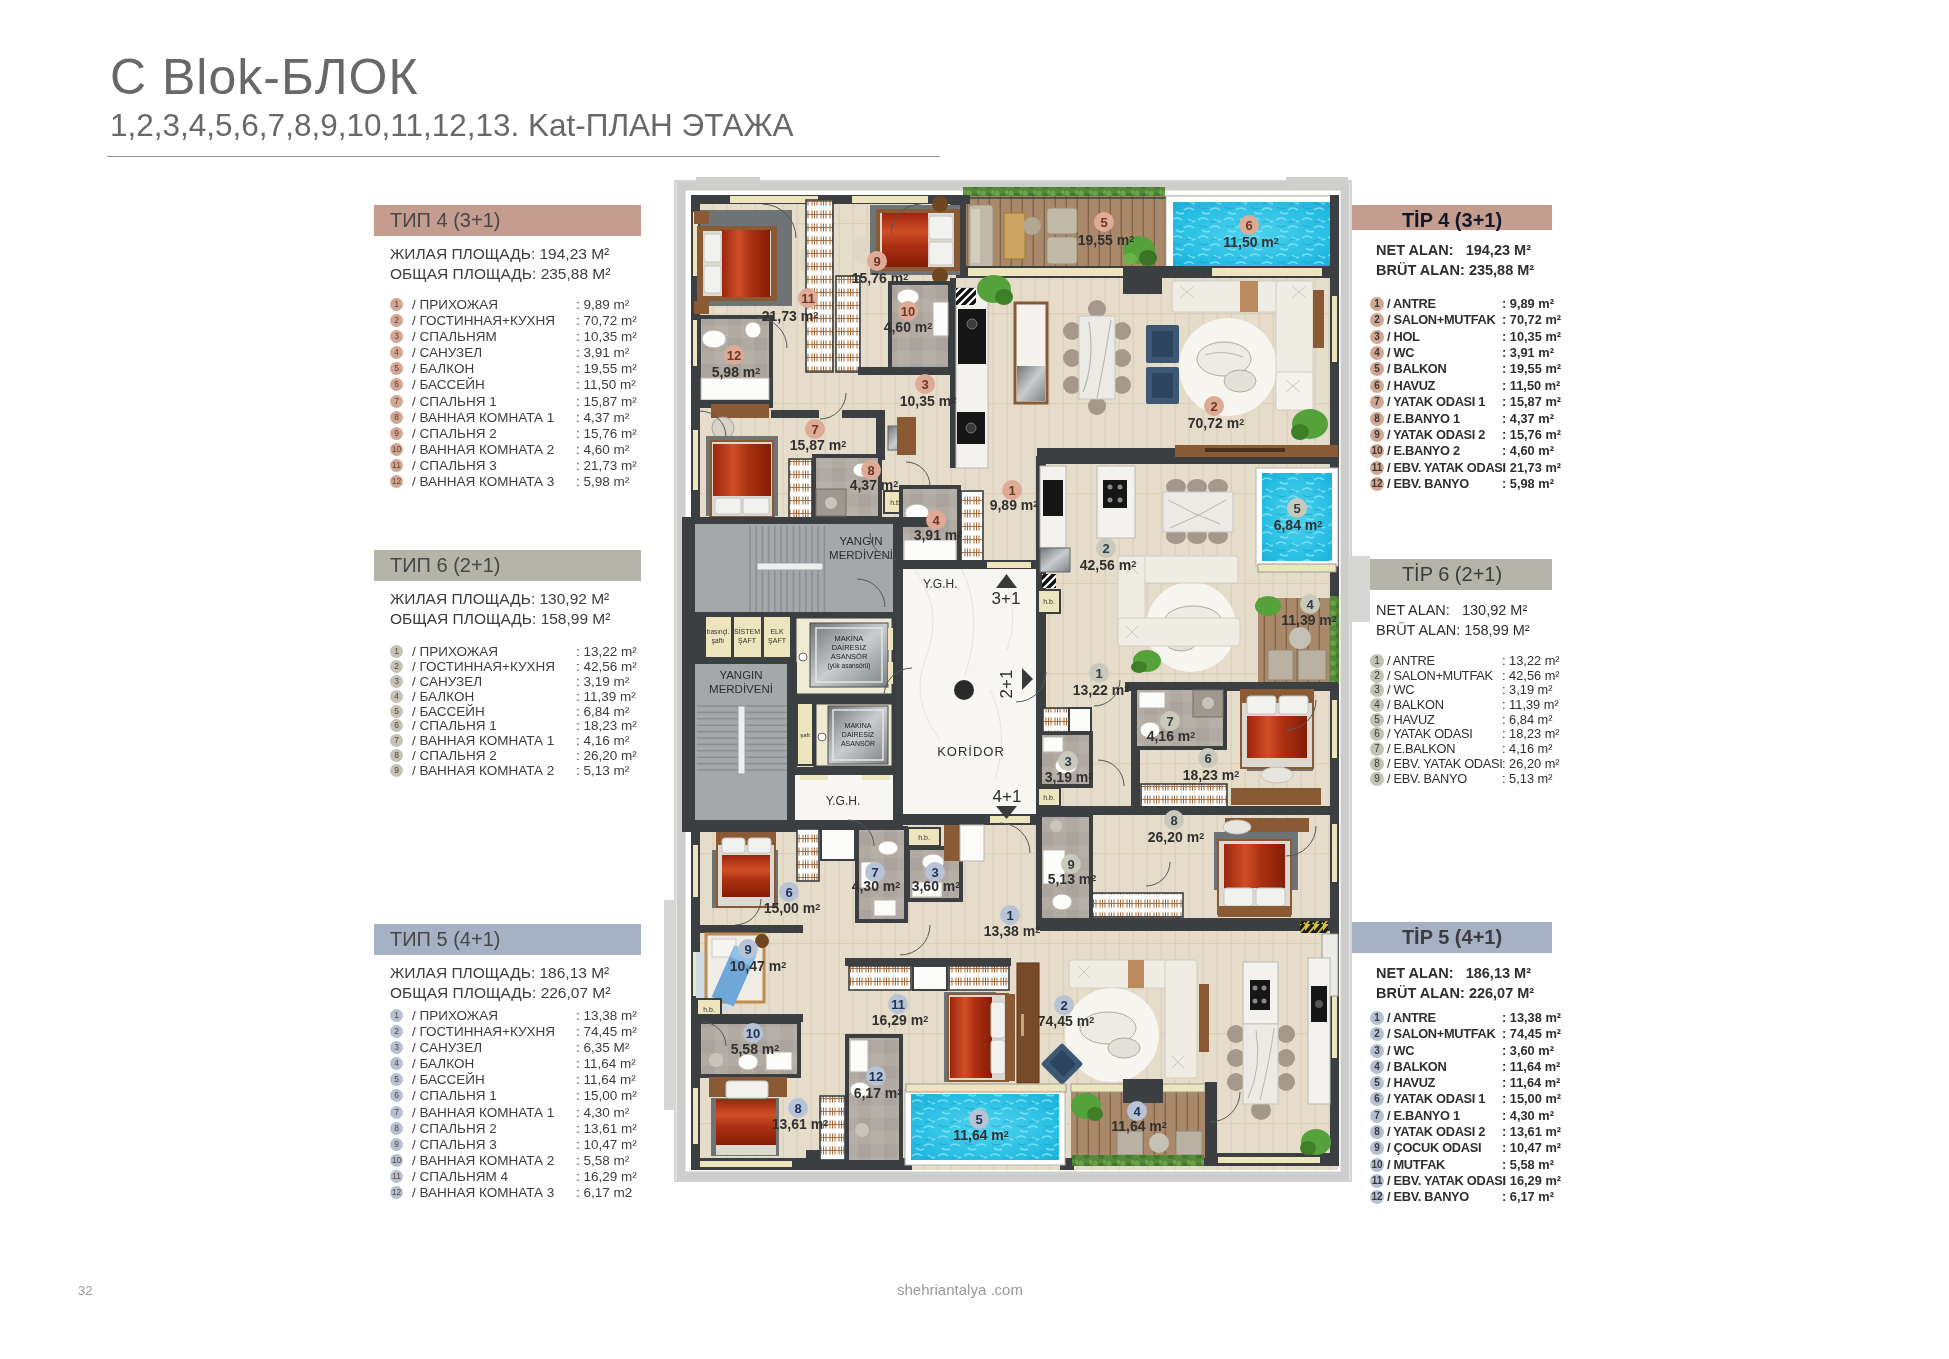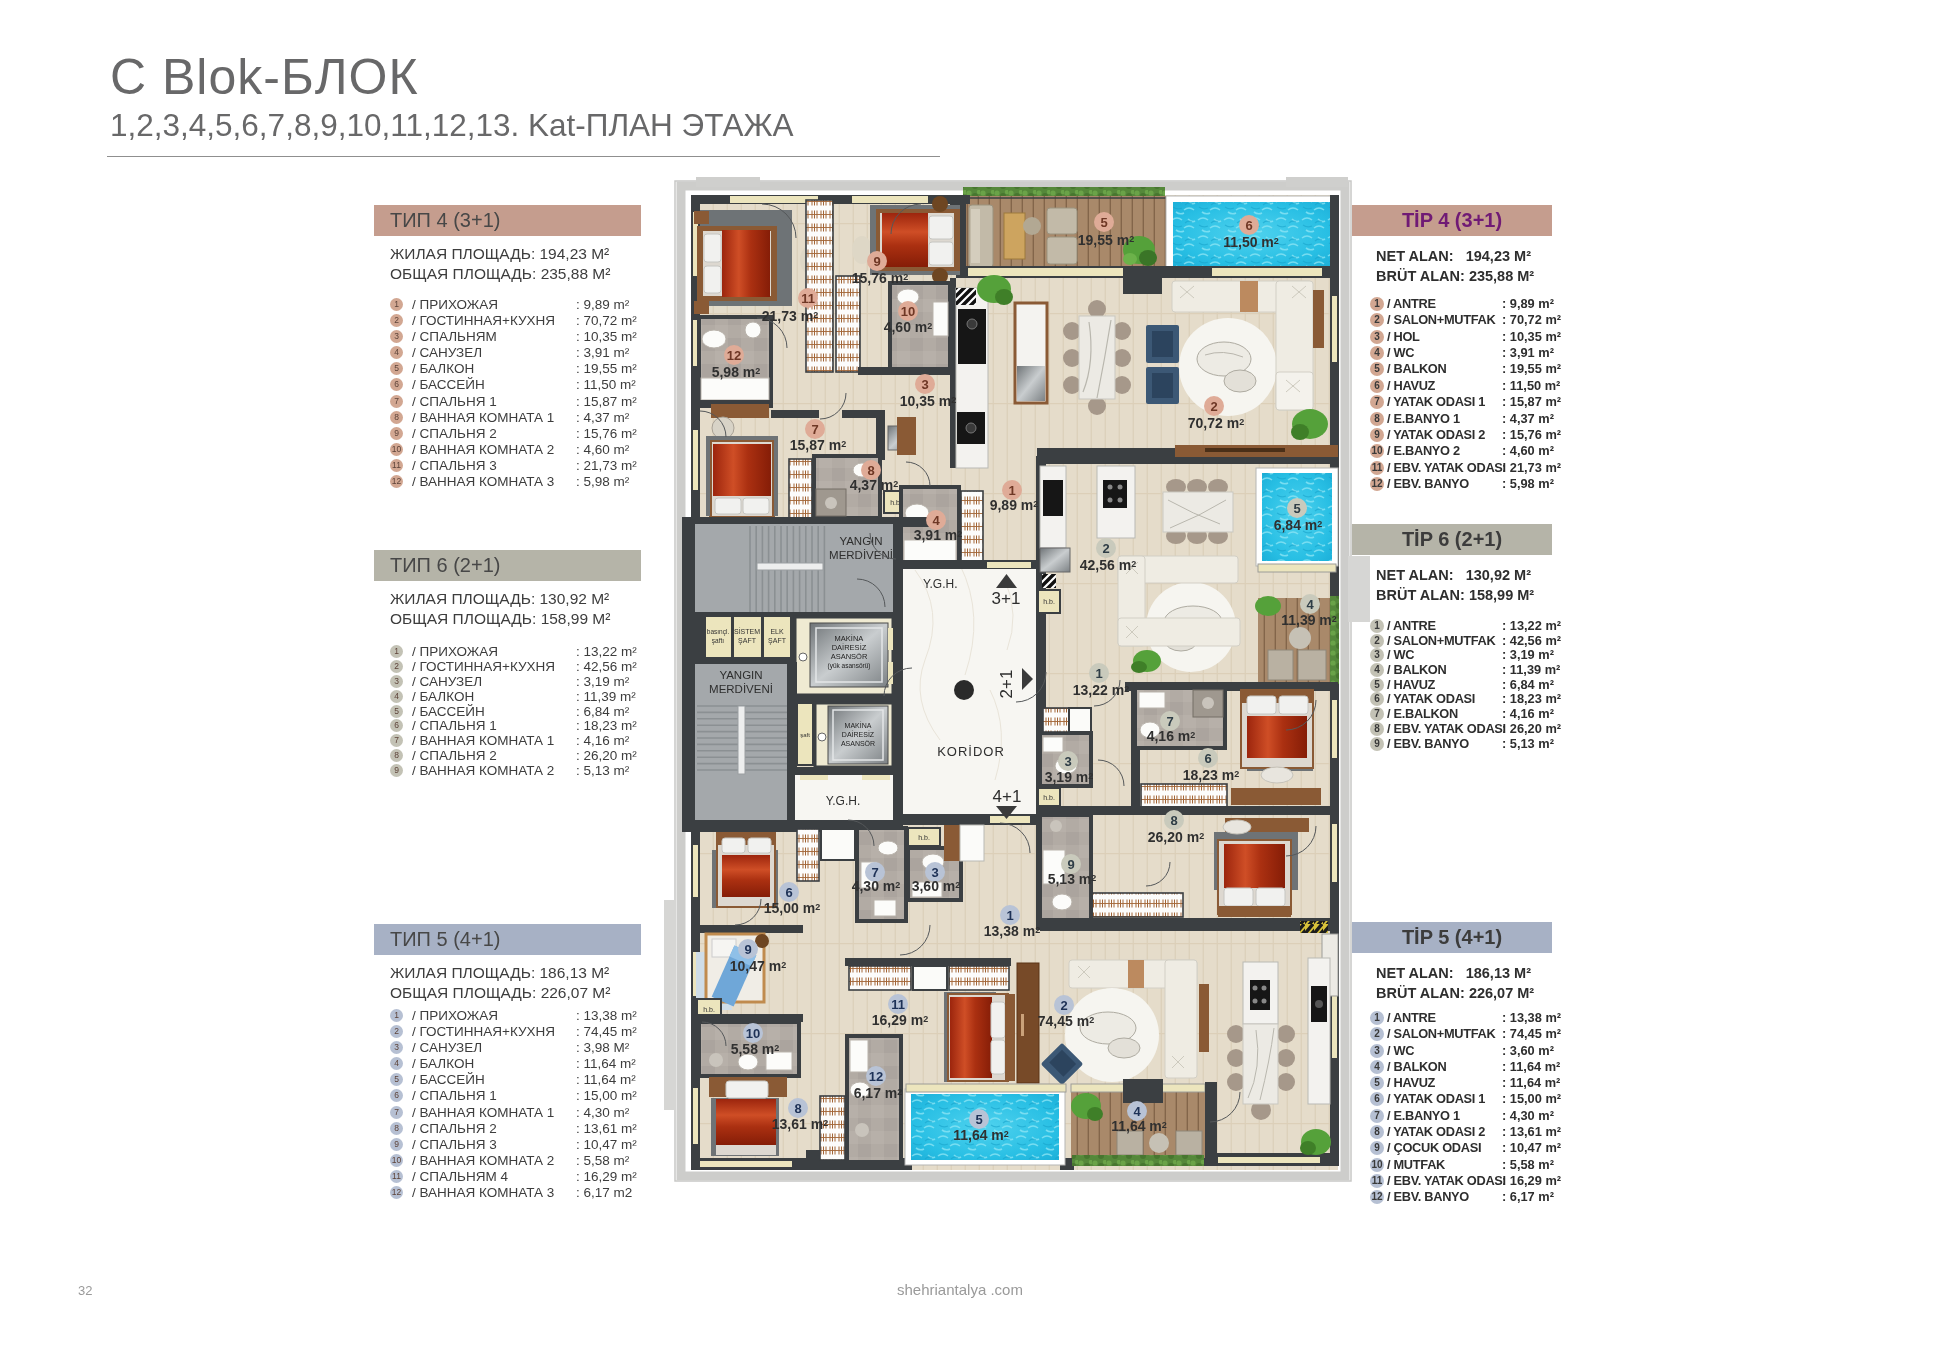--- a/index.html
+++ b/index.html
@@ -140,21 +140,21 @@
         <span style="position:absolute;left:186px;top:0;white-space:nowrap;">: 13,38 m²</span>
       </div>
 <div style="position:relative;height:16.1px;font-size:13.5px;color:#3d3d3d;">
         <span style="position:absolute;left:0;top:1px;width:13px;height:13px;border-radius:50%;background:#b6c0d3;color:#5d4339;font-size:8.5px;text-align:center;line-height:13px;">2</span>
         <span style="position:absolute;left:22px;top:0;white-space:nowrap;">/ ГОСТИННАЯ+КУХНЯ</span>
         <span style="position:absolute;left:186px;top:0;white-space:nowrap;">: 74,45 m²</span>
       </div>
 <div style="position:relative;height:16.1px;font-size:13.5px;color:#3d3d3d;">
         <span style="position:absolute;left:0;top:1px;width:13px;height:13px;border-radius:50%;background:#b6c0d3;color:#5d4339;font-size:8.5px;text-align:center;line-height:13px;">3</span>
         <span style="position:absolute;left:22px;top:0;white-space:nowrap;">/ САНУЗЕЛ</span>
-        <span style="position:absolute;left:186px;top:0;white-space:nowrap;">: 3,98 М²</span>
+        <span style="position:absolute;left:186px;top:0;white-space:nowrap;">: 6,35 М²</span>
       </div>
 <div style="position:relative;height:16.1px;font-size:13.5px;color:#3d3d3d;">
         <span style="position:absolute;left:0;top:1px;width:13px;height:13px;border-radius:50%;background:#b6c0d3;color:#5d4339;font-size:8.5px;text-align:center;line-height:13px;">4</span>
         <span style="position:absolute;left:22px;top:0;white-space:nowrap;">/ БАЛКОН</span>
         <span style="position:absolute;left:186px;top:0;white-space:nowrap;">: 11,64 m²</span>
       </div>
 <div style="position:relative;height:16.1px;font-size:13.5px;color:#3d3d3d;">
         <span style="position:absolute;left:0;top:1px;width:13px;height:13px;border-radius:50%;background:#b6c0d3;color:#5d4339;font-size:8.5px;text-align:center;line-height:13px;">5</span>
         <span style="position:absolute;left:22px;top:0;white-space:nowrap;">/ БАССЕЙН</span>
         <span style="position:absolute;left:186px;top:0;white-space:nowrap;">: 11,64 m²</span>
@@ -191,21 +191,21 @@
       </div>
 <div style="position:relative;height:16.1px;font-size:13.5px;color:#3d3d3d;">
         <span style="position:absolute;left:0;top:1px;width:13px;height:13px;border-radius:50%;background:#b6c0d3;color:#5d4339;font-size:8.5px;text-align:center;line-height:13px;">12</span>
         <span style="position:absolute;left:22px;top:0;white-space:nowrap;">/ ВАННАЯ КОМНАТА 3</span>
         <span style="position:absolute;left:186px;top:0;white-space:nowrap;">: 6,17 m2</span>
       </div>
 </div>
   </div>
 
 <div style="position:absolute;left:1352px;top:205px;width:200px;font-weight:bold;">
-<div style="background:#c59d8e;height:31px;line-height:31px;text-align:center;font-size:20px;color:#701a75;">TİP 4 (3+1)</div>
+<div style="background:#c59d8e;height:25px;line-height:31px;text-align:center;font-size:20px;color:#0f172a;">TİP 4 (3+1)</div>
 <div style="margin:10px 0 0 24px;font-size:14.5px;color:#2e2e2e;line-height:20px;">NET ALAN:&nbsp;&nbsp;&nbsp;194,23 M²<br>BRÜT ALAN:&nbsp;235,88 M²</div>
 <div style="position:absolute;left:18px;top:91px;width:190px;">
 <div style="position:relative;height:16.36px;font-size:12.8px;color:#2e2e2e;">
         <span style="position:absolute;left:0;top:1px;width:14px;height:14px;border-radius:50%;background:#d2a792;color:#3a3a3a;font-size:10px;text-align:center;line-height:14px;">1</span>
         <span style="position:absolute;left:17px;top:0;white-space:nowrap;letter-spacing:-0.3px;">/ ANTRE</span>
         <span style="position:absolute;left:132px;top:0;white-space:nowrap;">: 9,89 m²</span>
       </div>
 <div style="position:relative;height:16.36px;font-size:12.8px;color:#2e2e2e;">
         <span style="position:absolute;left:0;top:1px;width:14px;height:14px;border-radius:50%;background:#d2a792;color:#3a3a3a;font-size:10px;text-align:center;line-height:14px;">2</span>
         <span style="position:absolute;left:17px;top:0;white-space:nowrap;letter-spacing:-0.3px;">/ SALON+MUTFAK</span>
@@ -257,21 +257,21 @@
         <span style="position:absolute;left:132px;top:0;white-space:nowrap;">: 21,73 m²</span>
       </div>
 <div style="position:relative;height:16.36px;font-size:12.8px;color:#2e2e2e;">
         <span style="position:absolute;left:0;top:1px;width:14px;height:14px;border-radius:50%;background:#d2a792;color:#3a3a3a;font-size:10px;text-align:center;line-height:14px;">12</span>
         <span style="position:absolute;left:17px;top:0;white-space:nowrap;letter-spacing:-0.3px;">/ EBV. BANYO</span>
         <span style="position:absolute;left:132px;top:0;white-space:nowrap;">: 5,98 m²</span>
       </div>
 </div>
   </div>
 
-<div style="position:absolute;left:1352px;top:524px;width:200px;font-weight:bold;">
+<div style="position:absolute;left:1352px;top:559px;width:200px;font-weight:normal;">
 <div style="background:#b5b4a8;height:31px;line-height:31px;text-align:center;font-size:20px;color:#3c3c3c;">TİP 6 (2+1)</div>
 <div style="margin:10px 0 16px 24px;font-size:14.5px;color:#2e2e2e;line-height:20px;">NET ALAN:&nbsp;&nbsp;&nbsp;130,92 M²<br>BRÜT ALAN:&nbsp;158,99 M²</div>
 <div style="position:absolute;left:18px;top:94px;width:190px;">
 <div style="position:relative;height:14.7px;font-size:12.8px;color:#2e2e2e;">
         <span style="position:absolute;left:0;top:1px;width:14px;height:14px;border-radius:50%;background:#c3c2b5;color:#3a3a3a;font-size:10px;text-align:center;line-height:14px;">1</span>
         <span style="position:absolute;left:17px;top:0;white-space:nowrap;letter-spacing:-0.3px;">/ ANTRE</span>
         <span style="position:absolute;left:132px;top:0;white-space:nowrap;">: 13,22 m²</span>
       </div>
 <div style="position:relative;height:14.7px;font-size:12.8px;color:#2e2e2e;">
         <span style="position:absolute;left:0;top:1px;width:14px;height:14px;border-radius:50%;background:#c3c2b5;color:#3a3a3a;font-size:10px;text-align:center;line-height:14px;">2</span>

